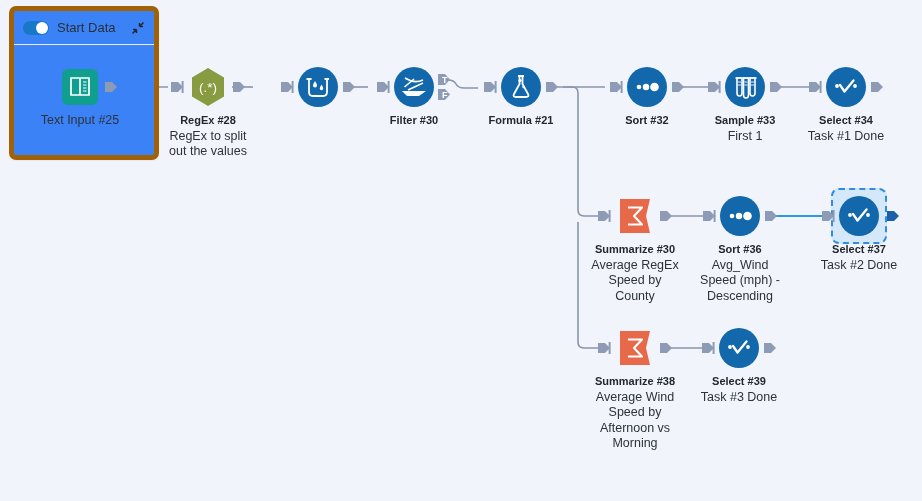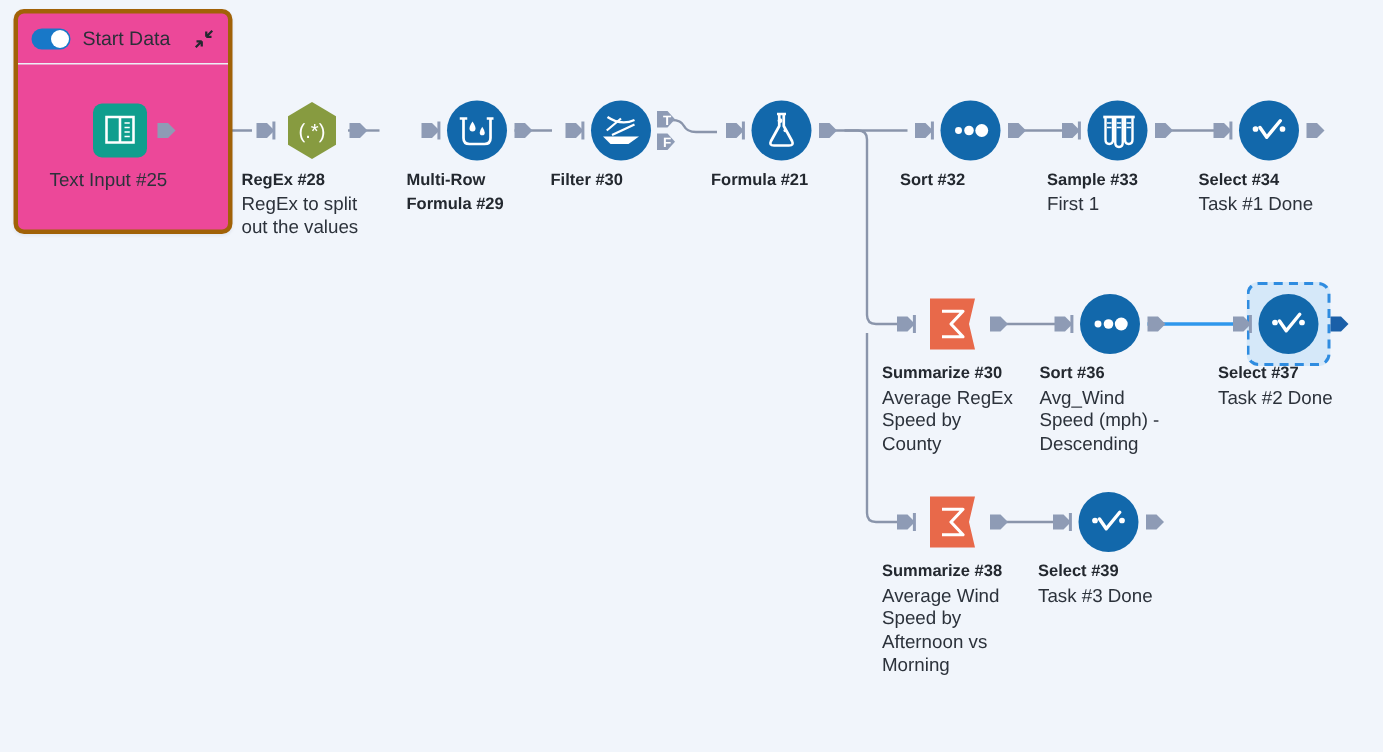--- a/index.html
+++ b/index.html
@@ -16,22 +16,22 @@
     overflow: hidden;
   }
 
   
   .container-box {
     position: absolute;
     left: 9px;
     top: 6px;
     width: 140px;
     height: 144px;
-    background: #ec4899;
-    border: 3px solid #a16207;
+    background: #3b82f6;
+    border: 5px solid #a16207;
     border-radius: 7px;
     box-shadow: 0 1px 2px rgba(20,40,80,.06);
   }
   .container-head {
     position: absolute;
     left: 0; top: 0;
     width: 100%;
     height: 34px;
     border-bottom: 1px solid #eceff5;
     display: flex;
@@ -83,20 +83,21 @@
     left: -22px;
     top: -22px;
     width: 44px;
     height: 44px;
   }
   .node .labels {
     position: absolute;
     left: -47px;
     top: 26px;
     width: 94px;
+    text-align: center;
     line-height: 15.5px;
   }
   .lbl-name {
     font-size: 11px;
     font-weight: bold;
     color: #23282f;
     display: block;
   }
   .lbl-desc {
     font-size: 12.5px;
@@ -194,21 +195,20 @@
       <path d="M25.5 19.5 Q23.8 22.1 23.8 23.5 Q23.8 25.2 25.5 25.2 Q27.2 25.2 27.2 23.5 Q27.2 22.1 25.5 19.5 Z" fill="#ffffff"></path>
     </svg>
     <svg style="position:absolute;left:-38px;top:-8px;width:14px;height:16px;" viewBox="0 0 14 16">
       <path d="M1 3 L8 3 L13 8 L8 13 L1 13 Z" fill="#8e9bb5"></path>
       <rect x="11.6" y="2" width="2" height="12" fill="#8e9bb5"></rect>
     </svg>
     <svg style="position:absolute;left:24px;top:-8px;width:14px;height:16px;" viewBox="0 0 14 16">
       <path d="M1 3 L8 3 L13 8 L8 13 L1 13 Z" fill="#8e9bb5"></path>
     </svg>
     <div class="labels">
-      <span class="lbl-name">Multi-Row Formula #29</span>
     </div>
   </div>
 
   <div class="node" style="left:414px; top:87px;">
     <svg class="glyph" viewBox="0 0 44 44">
       <circle cx="22" cy="22" r="20" fill="#1268ab"></circle>
       <path d="M10 26 L22 26 L34 26 L27 31 L15 31 Z" fill="#ffffff"></path>
       <path d="M13 13 Q22 19 31 15" stroke="#ffffff" stroke-width="1.6" fill="none"></path>
       <path d="M12.5 22 L22 14 M16 25 L31 18" stroke="#ffffff" stroke-width="1.5" fill="none"></path>
     </svg>

